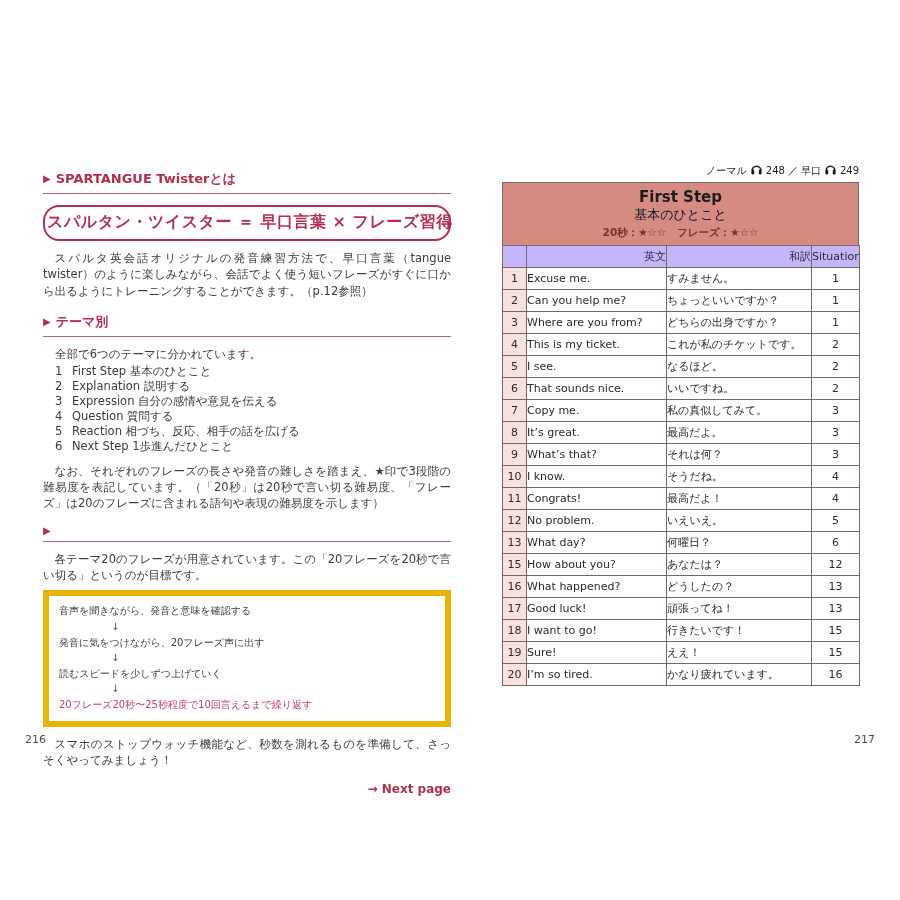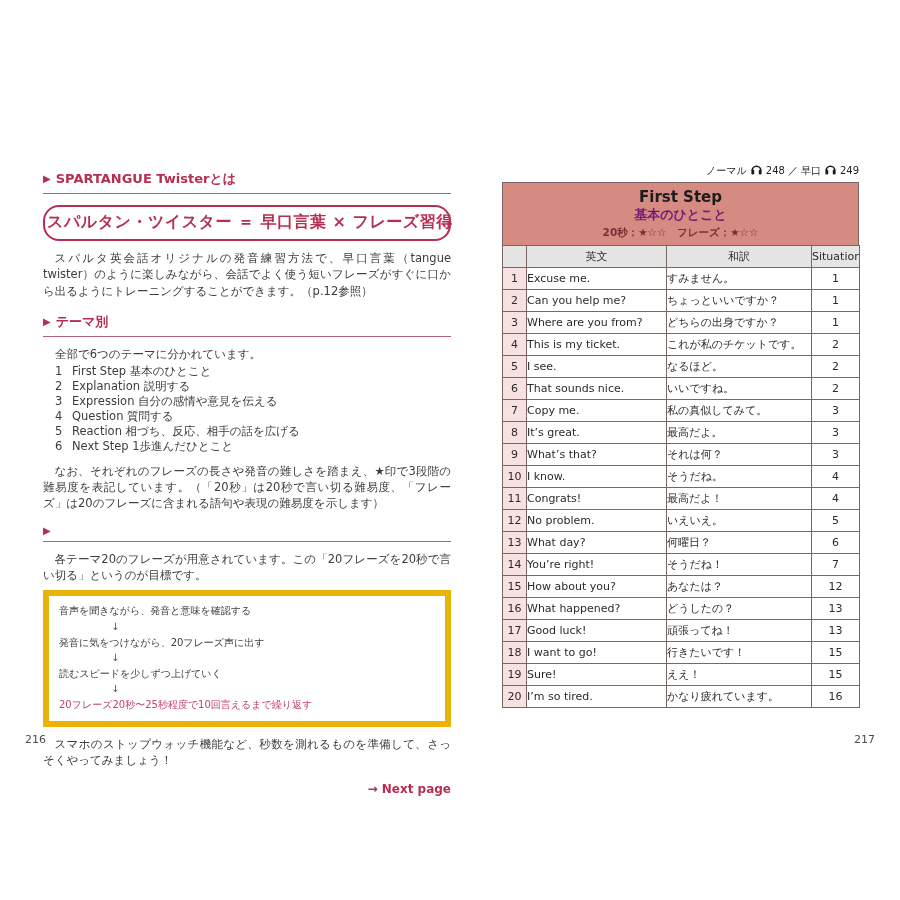--- a/index.html
+++ b/index.html
@@ -45,28 +45,28 @@
   .audio-line{
     display:flex;justify-content:flex-end;align-items:center;gap:3px;
     font-size:10px;color:#1f1f1f;margin-bottom:4px;height:15px;
   }
   .hp-icon{display:inline-block;vertical-align:middle;}
   .theme-header{
     background:#d58b82;border:1px solid #7c6662;border-bottom:none;
     text-align:center;padding:5px 0 6px;
   }
   .theme-header .t-en{font-size:15px;font-weight:bold;color:#1c1c1c;line-height:18px;}
-  .theme-header .t-ja{font-size:13px;font-weight:bold;color:#701a75;line-height:16px;margin-top:1px;}
+  .theme-header .t-ja{font-size:13px;font-weight:normal;color:#0f172a;line-height:16px;margin-top:1px;}
   .theme-header .t-diff{font-size:10.5px;font-weight:bold;color:#7c2f33;margin-top:3px;line-height:13px;}
   table.phrase-table{width:357px;border-collapse:collapse;table-layout:fixed;}
   .phrase-table th,.phrase-table td{
     border:1px solid #7c6662;font-size:11px;font-weight:normal;
     padding:0;height:21px;overflow:hidden;white-space:nowrap;color:#2b2b2b;
   }
-  .phrase-table thead th{background:#e5e5e5;text-align:center;}
+  .phrase-table thead th{background:#c4b5fd;text-align:right;}
   .phrase-table td.col-num{background:#f8e2df;text-align:center;}
   .phrase-table td.col-en,.phrase-table td.col-ja{text-align:left;}
   .phrase-table td.col-sit{text-align:center;}
 </style>
 </head>
 <body>
 
 <div class="page-left">
 
   <div class="section-title">
@@ -254,26 +254,20 @@
           <td class="col-ja">いえいえ。</td>
           <td class="col-sit">5</td>
         </tr>
         <tr>
           <td class="col-num">13</td>
           <td class="col-en">What day?</td>
           <td class="col-ja">何曜日？</td>
           <td class="col-sit">6</td>
         </tr>
         <tr>
-          <td class="col-num">14</td>
-          <td class="col-en">You’re right!</td>
-          <td class="col-ja">そうだね！</td>
-          <td class="col-sit">7</td>
-        </tr>
-        <tr>
           <td class="col-num">15</td>
           <td class="col-en">How about you?</td>
           <td class="col-ja">あなたは？</td>
           <td class="col-sit">12</td>
         </tr>
         <tr>
           <td class="col-num">16</td>
           <td class="col-en">What happened?</td>
           <td class="col-ja">どうしたの？</td>
           <td class="col-sit">13</td>

